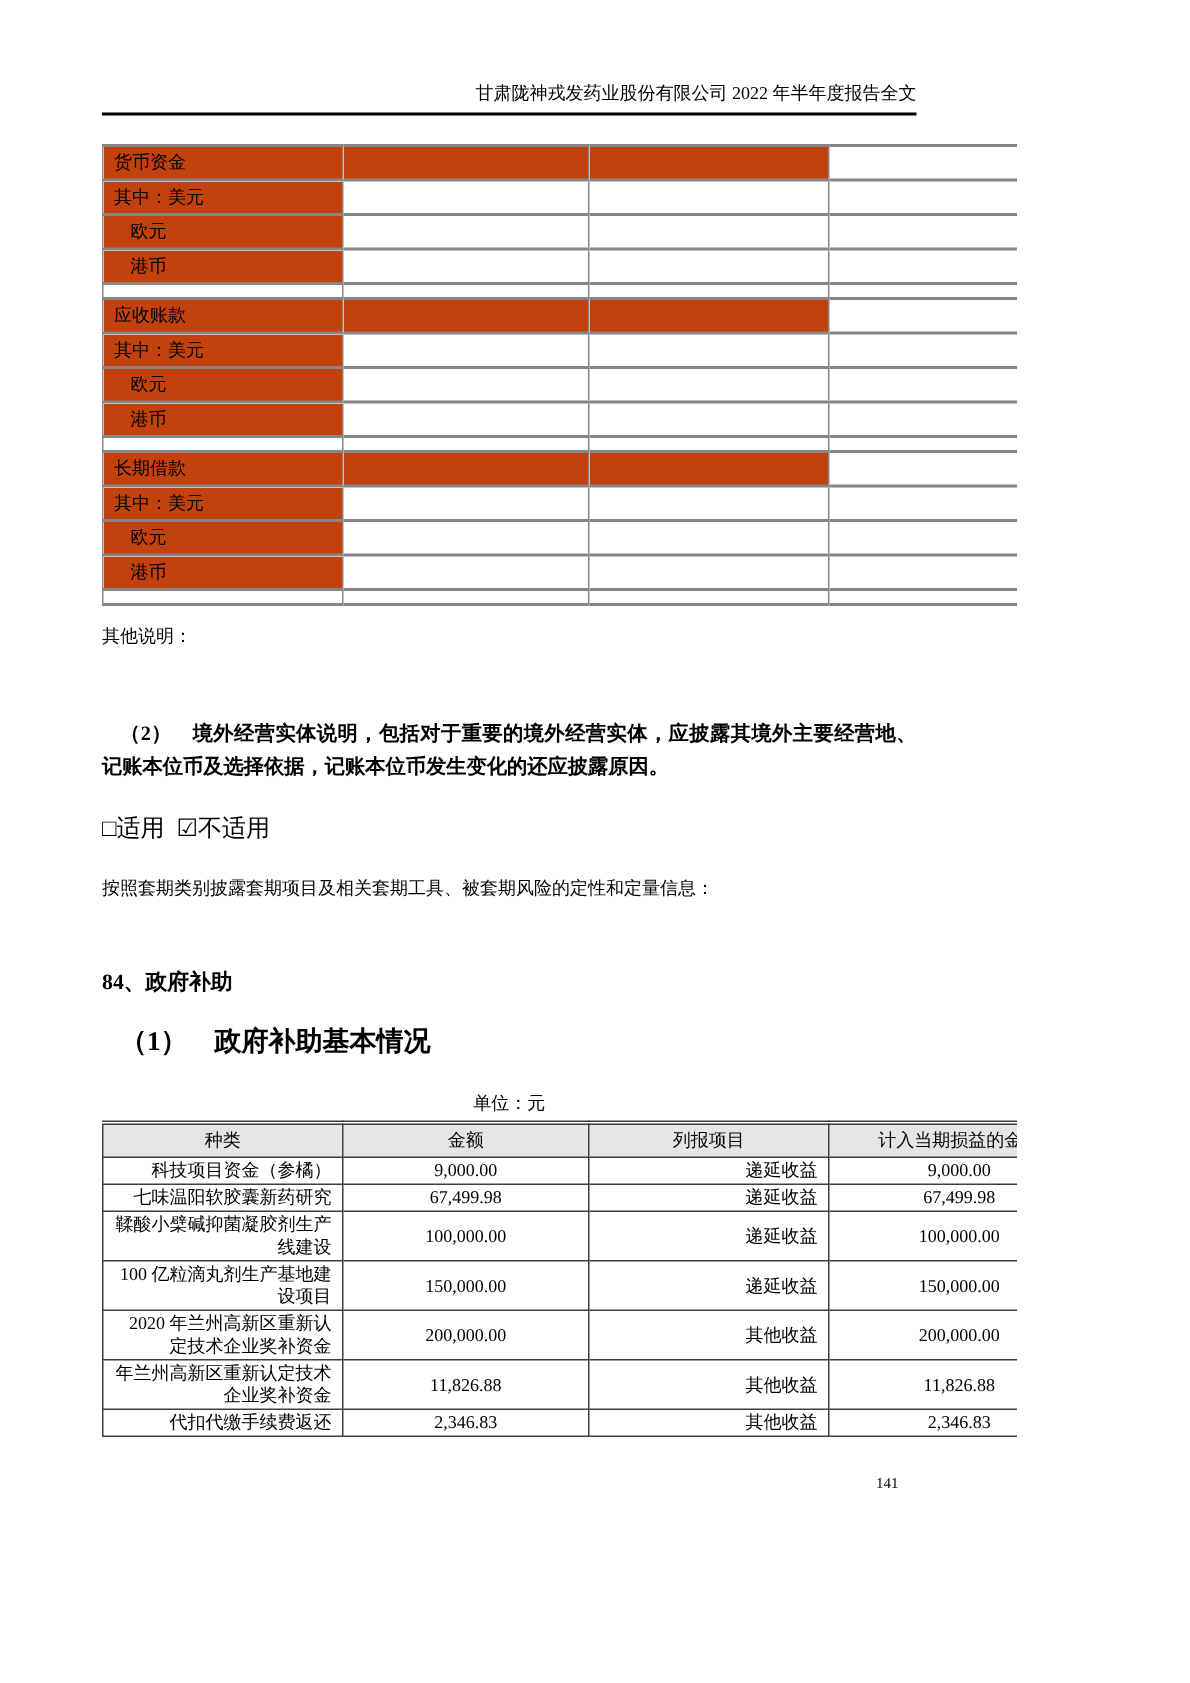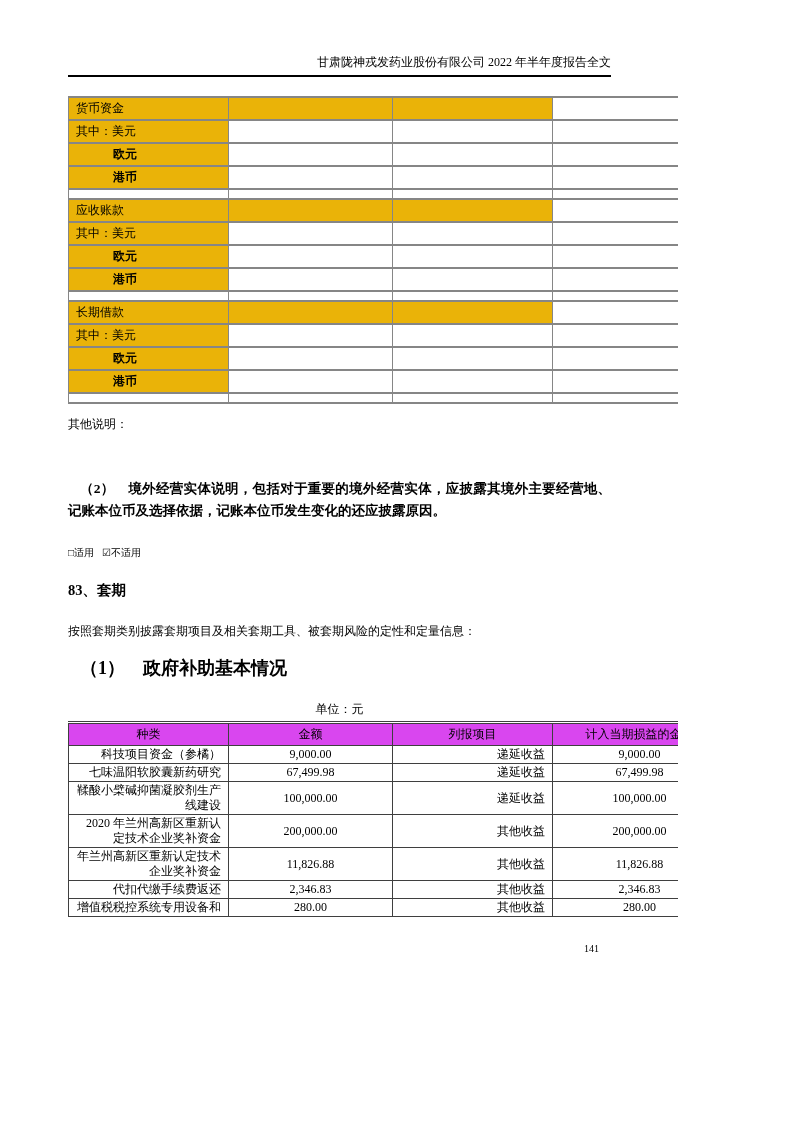--- a/index.html
+++ b/index.html
@@ -37,34 +37,34 @@
   table.fx-table td {
     border-style: solid;
     border-color: #868686;
     border-width: 2px 1px;
     padding: 0 7px;
     height: 21px;
     vertical-align: middle;
     overflow: hidden;
     white-space: nowrap;
   }
-  table.fx-table td.shaded { background: #eab308; }
-  table.fx-table td.indent { padding-left: 44px; font-weight: bold; }
+  table.fx-table td.shaded { background: #c2410c; }
+  table.fx-table td.indent { padding-left: 18px; }
   table.fx-table tr.spacer td { height: 8px; padding: 0; }
   
   .note-label { margin-top: 12px; font-size: 12px; line-height: 16px; }
   .bold-par {
     margin-top: 46px;
     font-size: 13.5px;
     font-weight: bold;
     line-height: 22px;
     text-align: justify;
     text-indent: 12px;
   }
-  .applicable-line { margin-top: 23px; font-size: 10px; line-height: 16px; }
+  .applicable-line { margin-top: 23px; font-size: 16px; line-height: 16px; }
   .applicable-line .chk { margin-right: 8px; }
   .h-num { margin-top: 19px; font-size: 14.5px; font-weight: bold; line-height: 20px; }
   .h-num.gap-big { margin-top: 45px; }
   .body-par { margin-top: 23px; font-size: 12px; line-height: 16px; }
   .sub-head { margin-top: 20px; font-size: 18px; font-weight: bold; line-height: 19px; text-indent: 12px; }
   .unit-label { margin-top: 24px; text-align: center; font-size: 12px; line-height: 15px; }
   
   table.gov-table {
     width: 100%;
     table-layout: fixed;
@@ -74,21 +74,21 @@
     border-top: 3px double #3f3f3f;
   }
   table.gov-table th, table.gov-table td {
     border: 1px solid #3f3f3f;
     padding: 1px 7px;
     line-height: 15px;
     vertical-align: middle;
     word-break: break-all;
   }
   table.gov-table th {
-    background: #d946ef;
+    background: #e5e5e5;
     font-weight: normal;
     text-align: center;
     padding: 3px 7px;
   }
   table.gov-table td.num { text-align: center; }
   table.gov-table td.txt { text-align: right; }
   
   .page-number {
     margin-top: 26px;
     text-align: right;
@@ -210,23 +210,23 @@
   </table>
 
   <div class="note-label">其他说明：</div>
 
   <div class="bold-par">（2）　境外经营实体说明，包括对于重要的境外经营实体，应披露其境外主要经营地、记账本位币及选择依据，记账本位币发生变化的还应披露原因。</div>
 
   <div class="applicable-line">
     <span class="chk">□适用</span><span>☑不适用</span>
   </div>
 
-  <div class="h-num">83、套期</div>
   <div class="body-par">按照套期类别披露套期项目及相关套期工具、被套期风险的定性和定量信息：</div>
 
+  <div class="h-num gap-big">84、政府补助</div>
   <div class="sub-head">（1）　政府补助基本情况</div>
 
   <div class="unit-label">单位：元</div>
 
   <table class="gov-table">
     <colgroup>
         <col style="width:160px">
         <col style="width:164px">
         <col style="width:160px">
         <col style="width:174px">
@@ -252,41 +252,41 @@
         <td class="txt">递延收益</td>
         <td class="num">67,499.98</td>
       </tr>
       <tr>
         <td class="txt">鞣酸小檗碱抑菌凝胶剂生产线建设</td>
         <td class="num">100,000.00</td>
         <td class="txt">递延收益</td>
         <td class="num">100,000.00</td>
       </tr>
       <tr>
+        <td class="txt">100 亿粒滴丸剂生产基地建设项目</td>
+        <td class="num">150,000.00</td>
+        <td class="txt">递延收益</td>
+        <td class="num">150,000.00</td>
+      </tr>
+      <tr>
         <td class="txt">2020 年兰州高新区重新认定技术企业奖补资金</td>
         <td class="num">200,000.00</td>
         <td class="txt">其他收益</td>
         <td class="num">200,000.00</td>
       </tr>
       <tr>
         <td class="txt">年兰州高新区重新认定技术企业奖补资金</td>
         <td class="num">11,826.88</td>
         <td class="txt">其他收益</td>
         <td class="num">11,826.88</td>
       </tr>
       <tr>
         <td class="txt">代扣代缴手续费返还</td>
         <td class="num">2,346.83</td>
         <td class="txt">其他收益</td>
         <td class="num">2,346.83</td>
       </tr>
-      <tr>
-        <td class="txt">增值税税控系统专用设备和</td>
-        <td class="num">280.00</td>
-        <td class="txt">其他收益</td>
-        <td class="num">280.00</td>
-      </tr>
     </tbody>
   </table>
 
   <div class="page-number">141</div>
 
 </div>
 
 </body></html>

